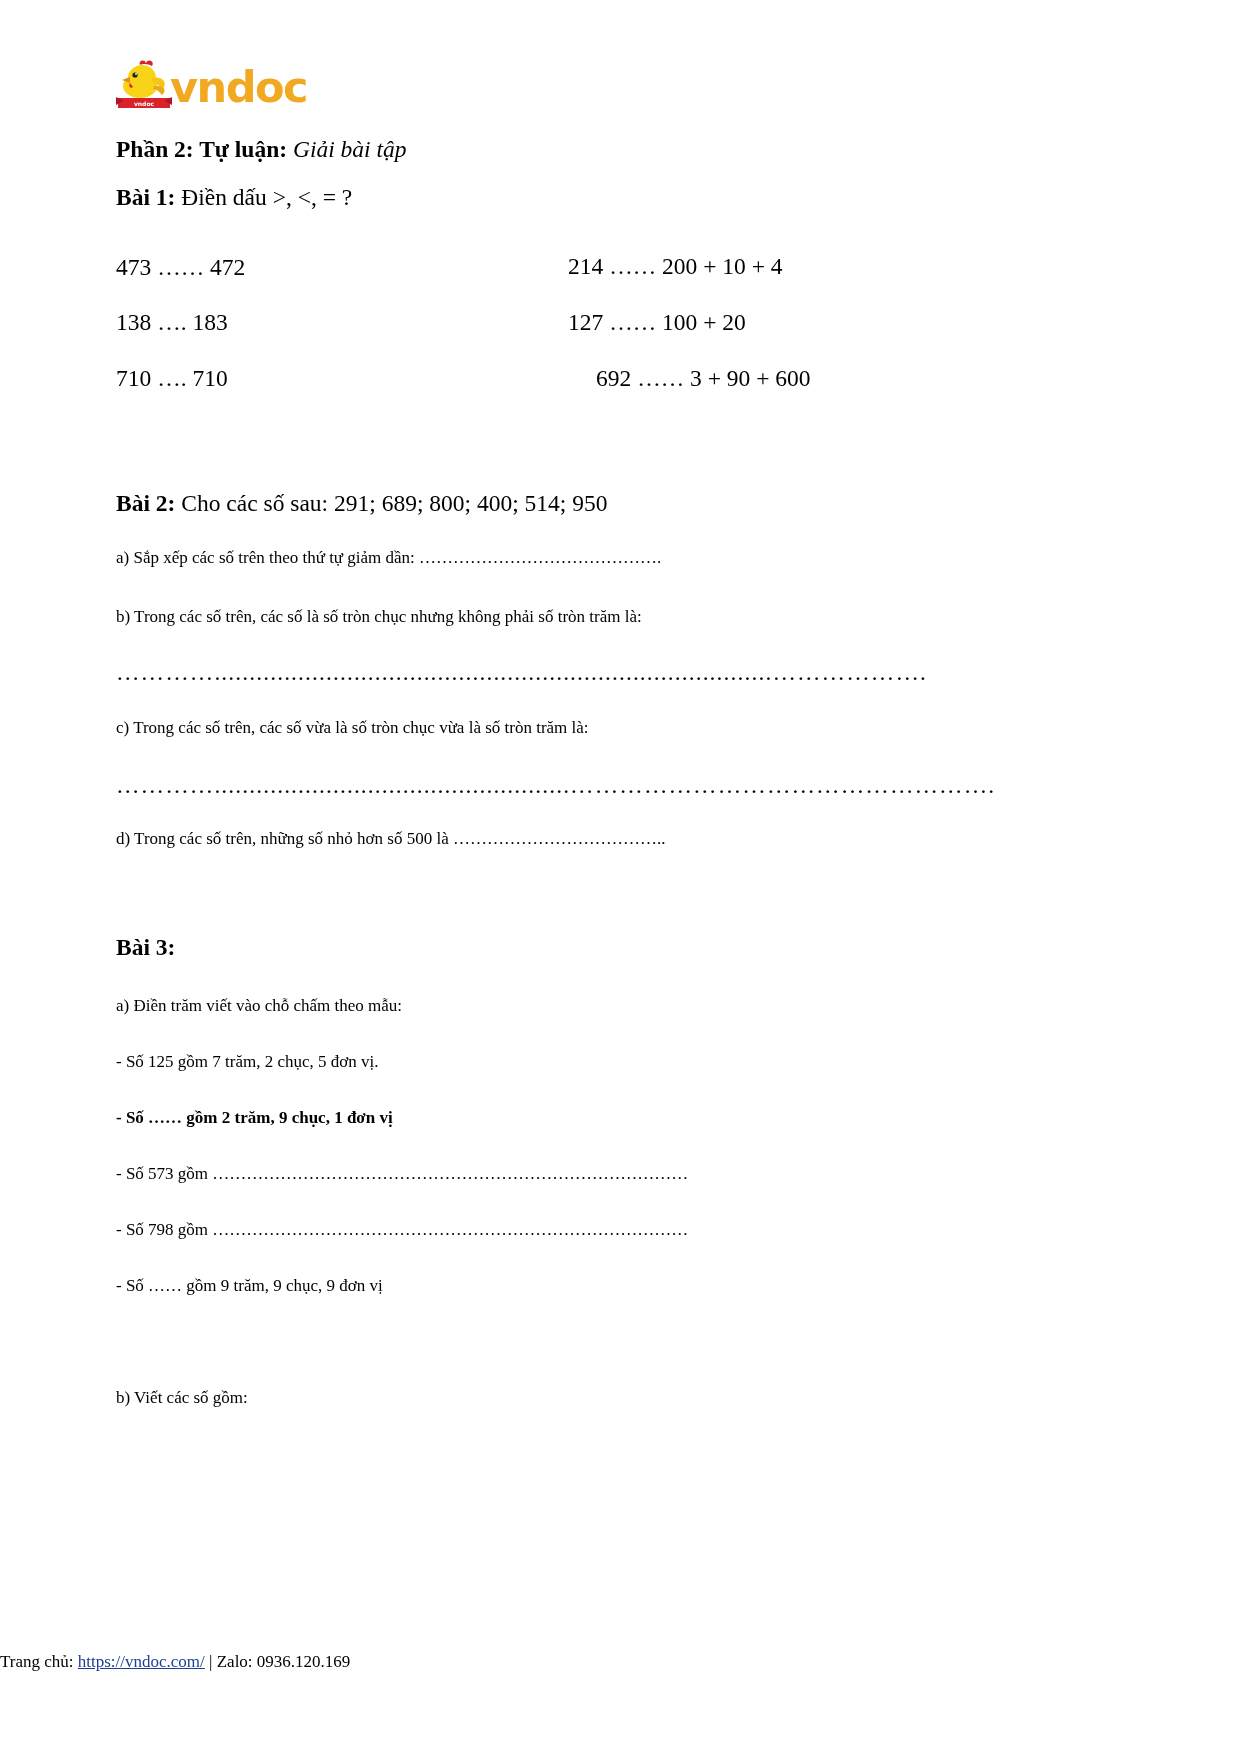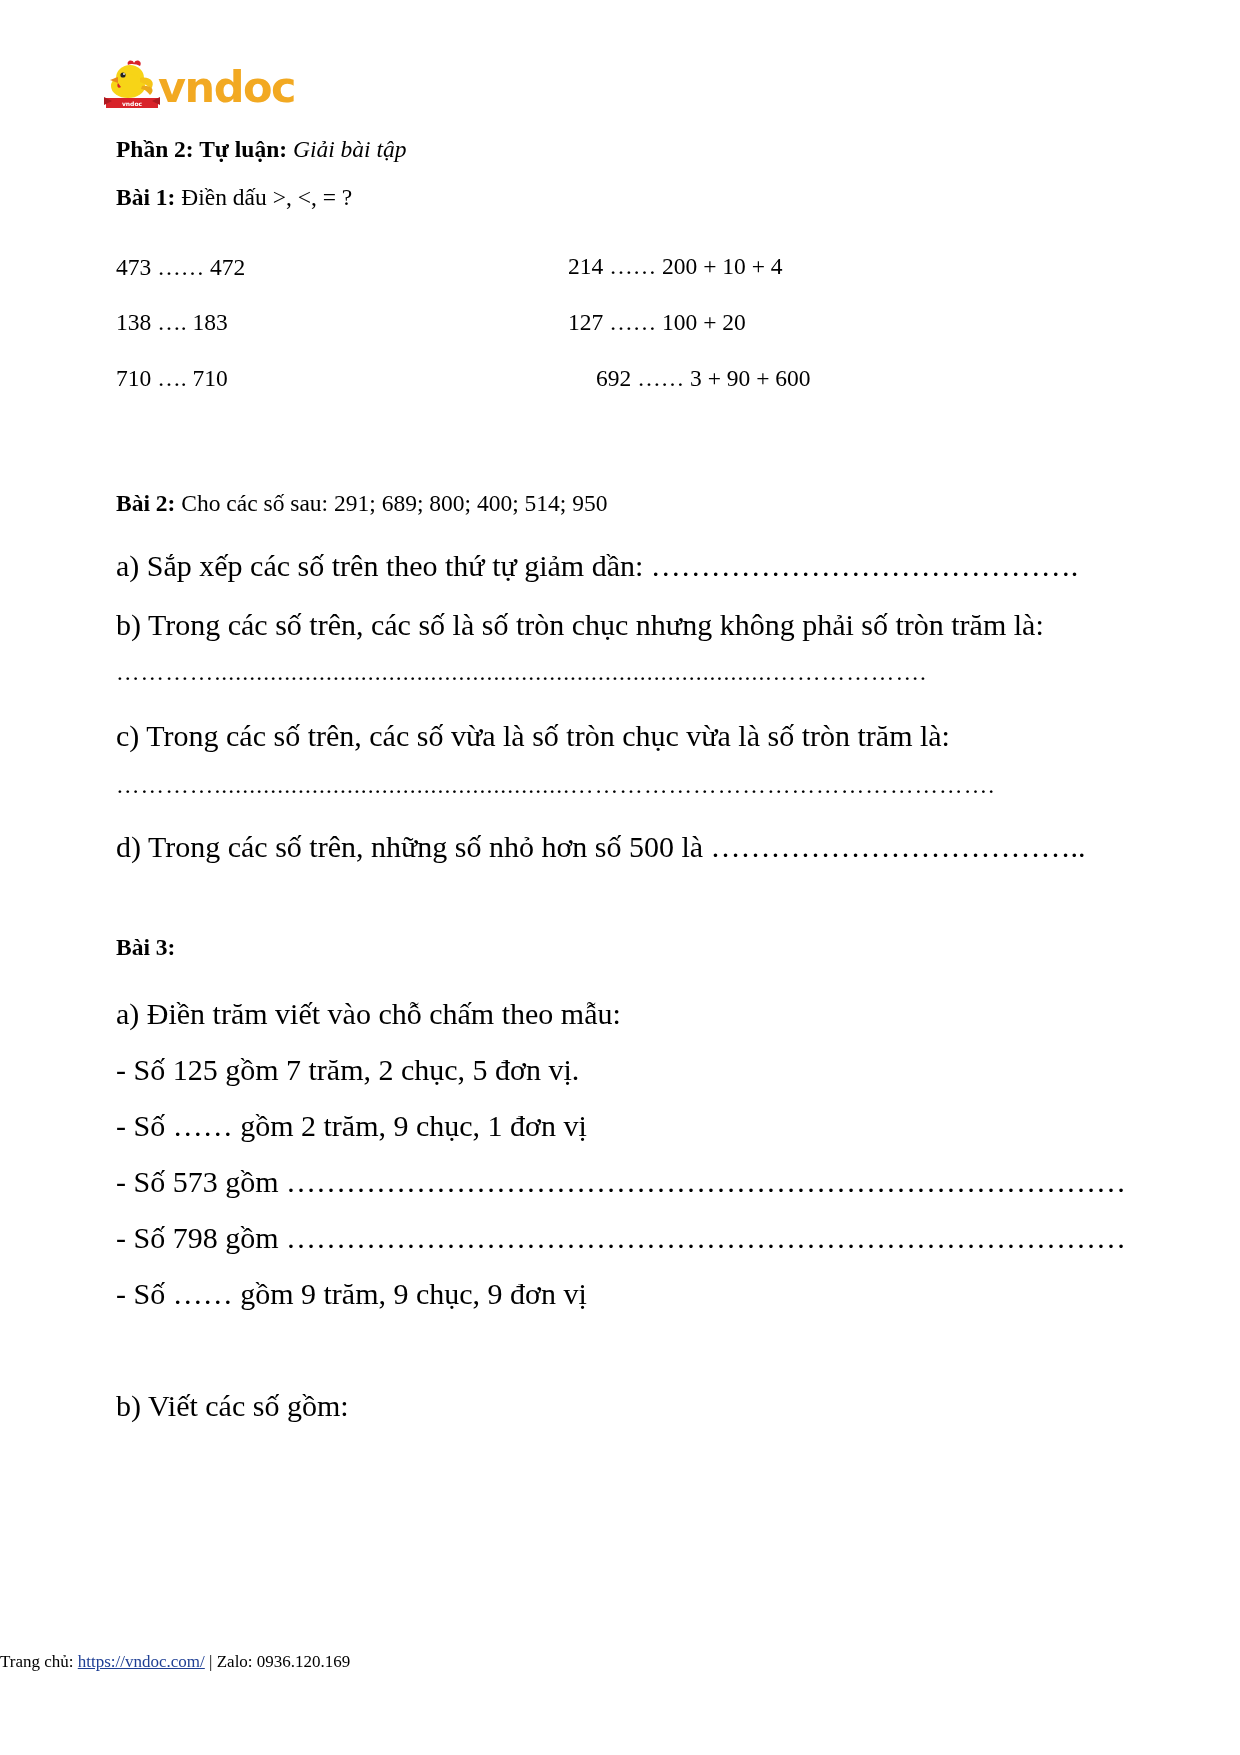--- a/index.html
+++ b/index.html
@@ -17,21 +17,21 @@
     height: 1755px;
     margin: 0 auto;
     background: #ffffff;
     overflow: hidden;
     box-sizing: border-box;
   }
 
   
   .logo-wrap {
     position: absolute;
-    left: 104px;
+    left: 116px;
     top: 57px;
     height: 56px;
     display: flex;
     align-items: center;
     text-align: right;
   }
   .logo-mark {
     width: 56px;
     height: 54px;
     position: relative;
@@ -57,21 +57,21 @@
     line-height: 1.25;
     white-space: nowrap;
   }
   .b-title { font-weight: bold; }
   .ital { font-style: italic; }
 
   .fullline {
     position: absolute;
     left: 116px;
     width: 1008px;
-    font-size: 30px;
+    font-size: 17px;
     line-height: 1.25;
     overflow: hidden;
     white-space: nowrap;
   }
 
   
   .dotrow {
     position: absolute;
     left: 116px;
     width: 1010px;
@@ -165,21 +165,21 @@
 
   <div class="fullline" style="top:828px;">d) Trong các số trên, những số nhỏ hơn số 500 là ………………………………..</div>
 
   <div class="block" style="top:933px;">
     <span class="b-title">Bài 3:</span>
   </div>
 
   <div class="fullline" style="top:995px;">a) Điền trăm viết vào chỗ chấm theo mẫu:</div>
 
   <div class="fullline" style="top:1051px;">- Số 125 gồm 7 trăm, 2 chục, 5 đơn vị.</div>
-  <div class="fullline" style="top:1107px;">- Số …… gồm 2 trăm, 9 chục, 1 đơn vị</div>
+  <div class="fullline" style="top:1107px;font-weight:bold;">- Số …… gồm 2 trăm, 9 chục, 1 đơn vị</div>
   <div class="fullline" style="top:1163px;">- Số 573 gồm …………………………………………………………………………</div>
   <div class="fullline" style="top:1219px;">- Số 798 gồm …………………………………………………………………………</div>
   <div class="fullline" style="top:1275px;">- Số …… gồm 9 trăm, 9 chục, 9 đơn vị</div>
 
   <div class="fullline" style="top:1387px;">b) Viết các số gồm:</div>
 
   <div class="footer">
     <span>Trang chủ: </span><a href="#">https://vndoc.com/</a><span> | Zalo: 0936.120.169</span>
   </div>
 

